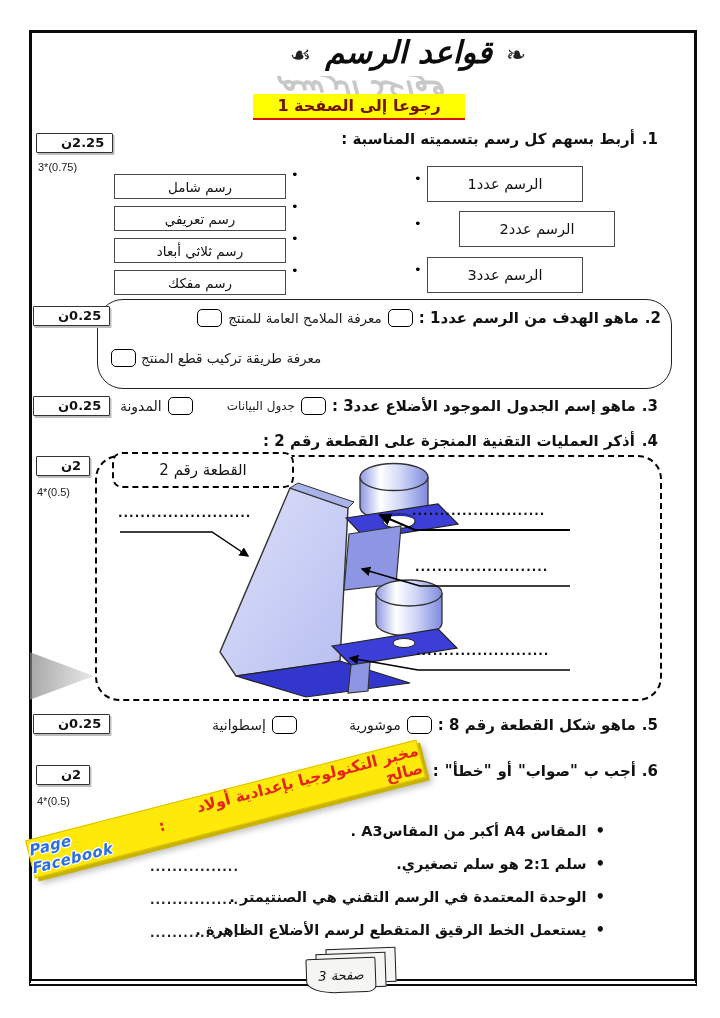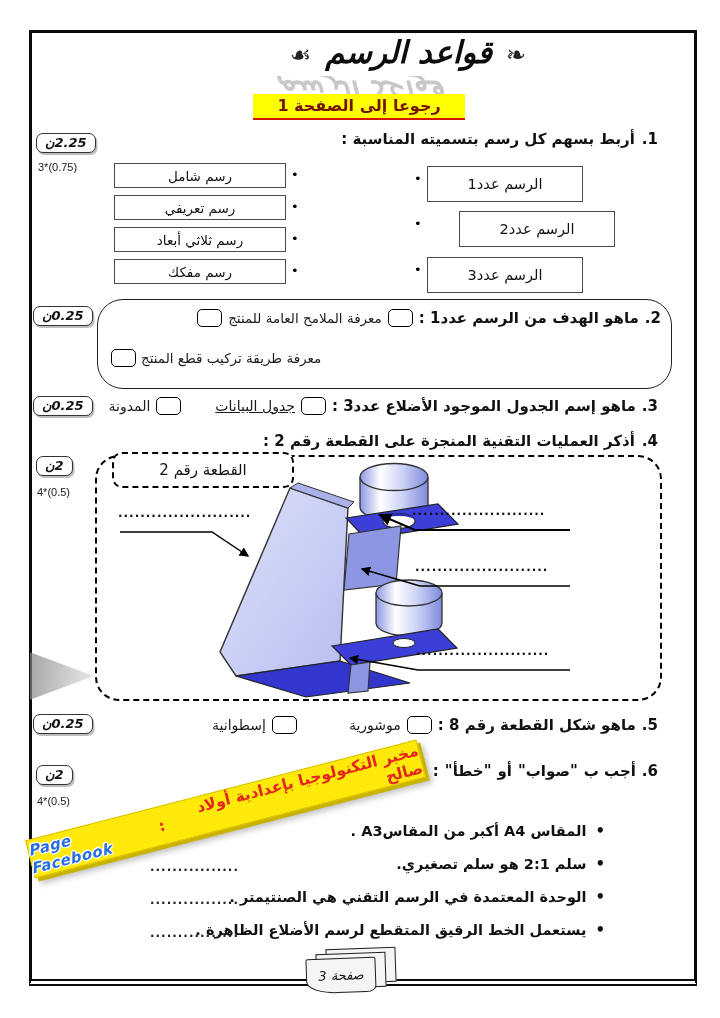--- a/index.html
+++ b/index.html
@@ -28,38 +28,38 @@
   .subtitle{
     left:253px;top:94px;width:212px;height:24px;line-height:24px;
     background:#ffff00;color:#731500;font-weight:bold;font-size:16px;
     letter-spacing:3px;text-align:center;direction:rtl;
     border-bottom:2px solid #cf1400;
   }
   
   .qrow{direction:rtl;display:flex;align-items:center;gap:7px;font-weight:bold;font-size:15px;white-space:nowrap;}
   .qnum{font-weight:bold;}
   .badge{
-    direction:rtl;font-style:italic;font-weight:bold;font-size:13px;
-    border:1.4px solid #333;border-radius:7px;padding:1px 8px 2px 8px;background:#fff;
+    direction:rtl;font-weight:bold;font-size:13px;
+    border:1.4px solid #333;border-radius:1px;padding:1px 8px 2px 24px;background:#fff;
     box-shadow:1.5px 2px 0 #bdbdbd;white-space:nowrap;
   }
   .subscore{font-size:11px;color:#222;font-family:Liberation Sans, sans-serif;}
   .cb{
     display:inline-block;width:23px;height:16px;border:1.8px solid #000;
     border-radius:5px;background:#fff;flex:0 0 auto;
   }
   .opt{font-weight:normal;font-size:13.5px;letter-spacing:1px;color:#1a1a1a;white-space:nowrap;}
   .dots{font-weight:bold;font-size:12px;letter-spacing:1px;color:#222;white-space:nowrap;}
   
   .mbox{
     border:1.5px solid #4a4a4a;background:#fff;display:flex;align-items:center;
     justify-content:center;direction:rtl;box-sizing:border-box;white-space:nowrap;
   }
   .rbox{left:427px;width:156px;height:36px;font-size:14.5px;letter-spacing:2px;}
-  .lbox{left:114px;width:172px;height:25px;font-size:13.5px;letter-spacing:2px;}
+  .lbox{left:114px;width:172px;height:25px;font-size:13.5px;letter-spacing:2px;margin-top:11px;}
   .bl{font-size:13px;color:#000;line-height:10px;}
   
   .q2box{
     left:97px;top:299px;width:575px;height:90px;border:1.6px solid #222;
     border-radius:26px;background:#fff;box-sizing:border-box;
   }
   
   .q4box{
     left:95px;top:455px;width:567px;height:246px;
     border:2.2px dashed #000;border-radius:24px;box-sizing:border-box;background:#fff;
@@ -154,21 +154,21 @@
     <span class="opt">معرفة طريقة تركيب قطع المنتج</span>
     <span class="cb"></span>
   </div>
 </div>
 <div class="abs badge" style="left:33px;top:306px;">0.25ن</div>
 
 <div class="abs qrow" style="right:62px;top:397px;gap:6px;">
   <b class="qnum">3.</b>
   <span>ماهو إسم الجدول الموجود الأضلاع عدد3 :</span>
   <span class="cb"></span>
-  <span class="opt" style="letter-spacing:2px;font-size:14px;text-decoration:underline;">جدول البيانات</span>
+  <span class="opt" style="letter-spacing:2px;font-size:12px;">جدول البيانات</span>
   <span style="width:22px;"></span>
   <span class="cb"></span>
   <span class="opt" style="letter-spacing:2px;font-size:14px;">المدونة</span>
 </div>
 <div class="abs badge" style="left:33px;top:396px;">0.25ن</div>
 
 <div class="abs qrow" style="right:62px;top:432px;">
   <b class="qnum">4.</b>
   <span>أذكر العمليات التقنية المنجزة على القطعة رقم 2 :</span>
 </div>

